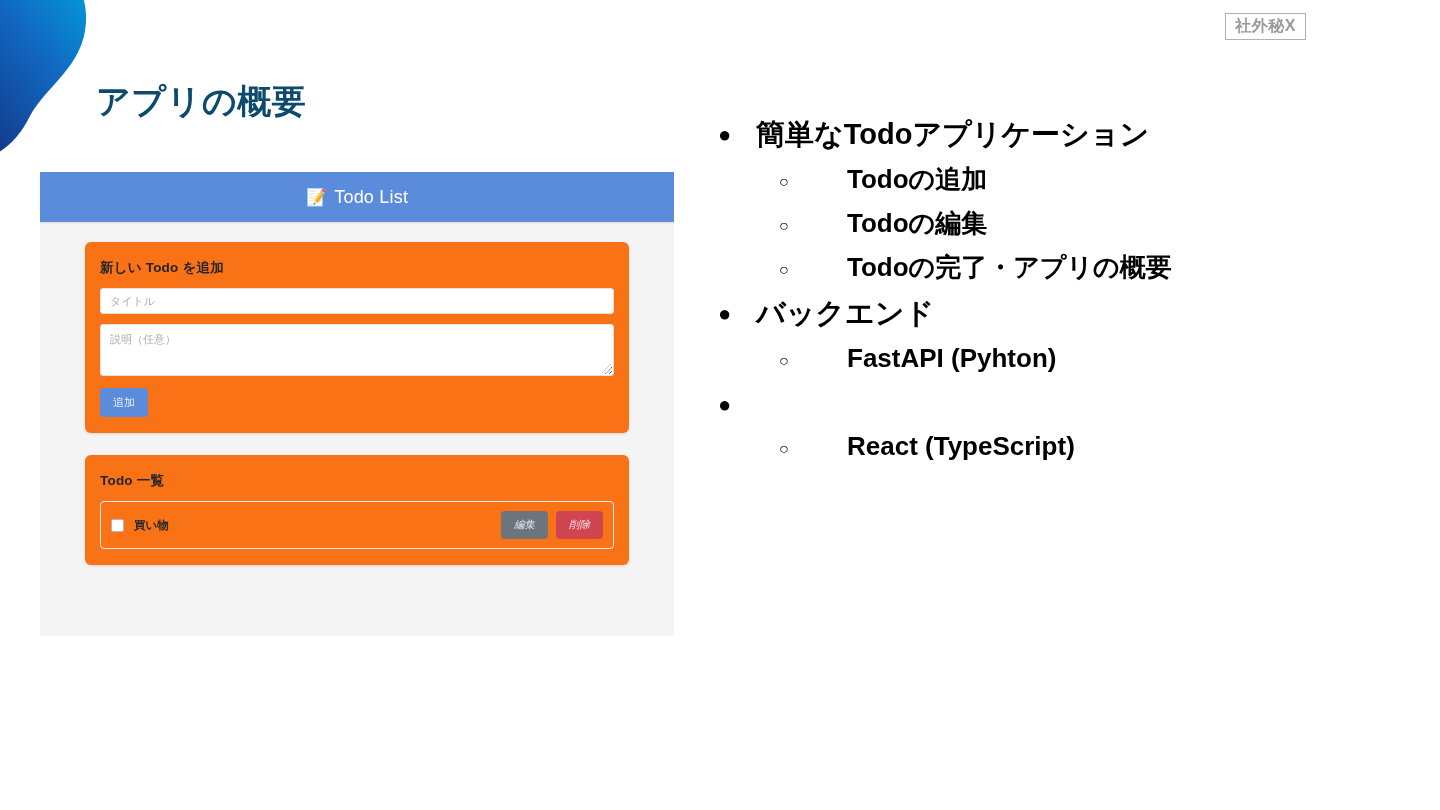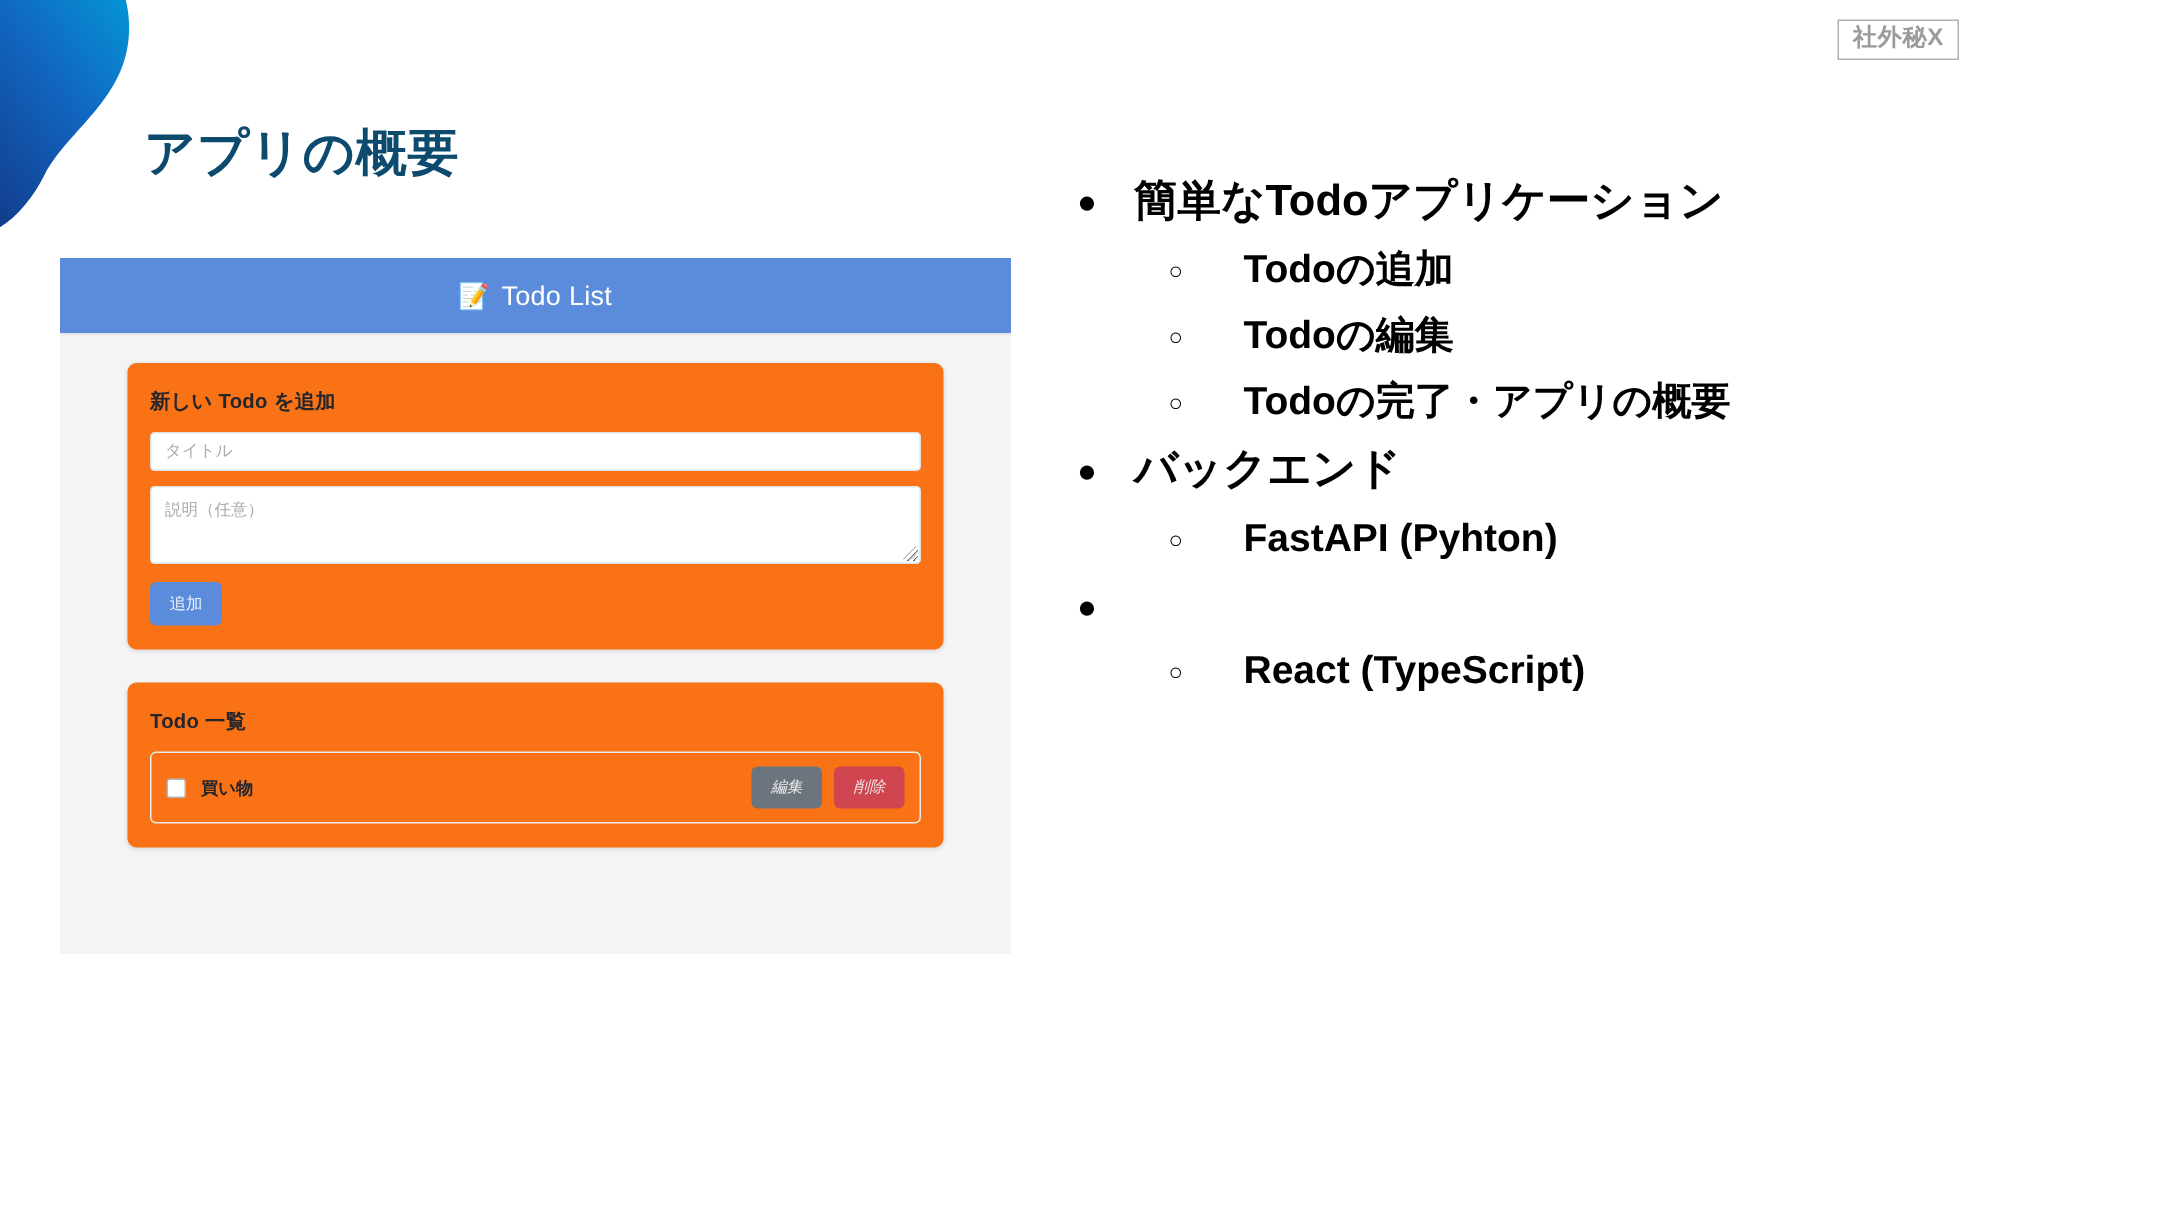--- a/index.html
+++ b/index.html
@@ -144,21 +144,21 @@
   }
   .b-text {
     color: #000; font-weight: bold; line-height: 1.15;
     white-space: nowrap;
   }
   .lvl1 { margin-bottom: 5px; }
   .lvl1 .b-mark { width: 50px; font-size: 22px; padding-top: 4px; padding-left: 12px; }
   .lvl1 .b-text { font-size: 29px; }
   .lvl2 { margin-bottom: 5px; padding-left: 73px; }
   .lvl2 .b-mark { width: 50px; font-size: 16px; padding-top: 8px; }
-  .lvl2 .b-text { font-size: 26px; }
+  .lvl2 .b-text { font-size: 26px; margin-left: 18px; }
   .b-spacer-sm { height: 9px; }
 </style>
 </head>
 <body>
 
 <div class="slide">
 
   <div class="blob-wrap">
     <svg width="150" height="210" viewBox="0 0 150 210">
       <defs>

